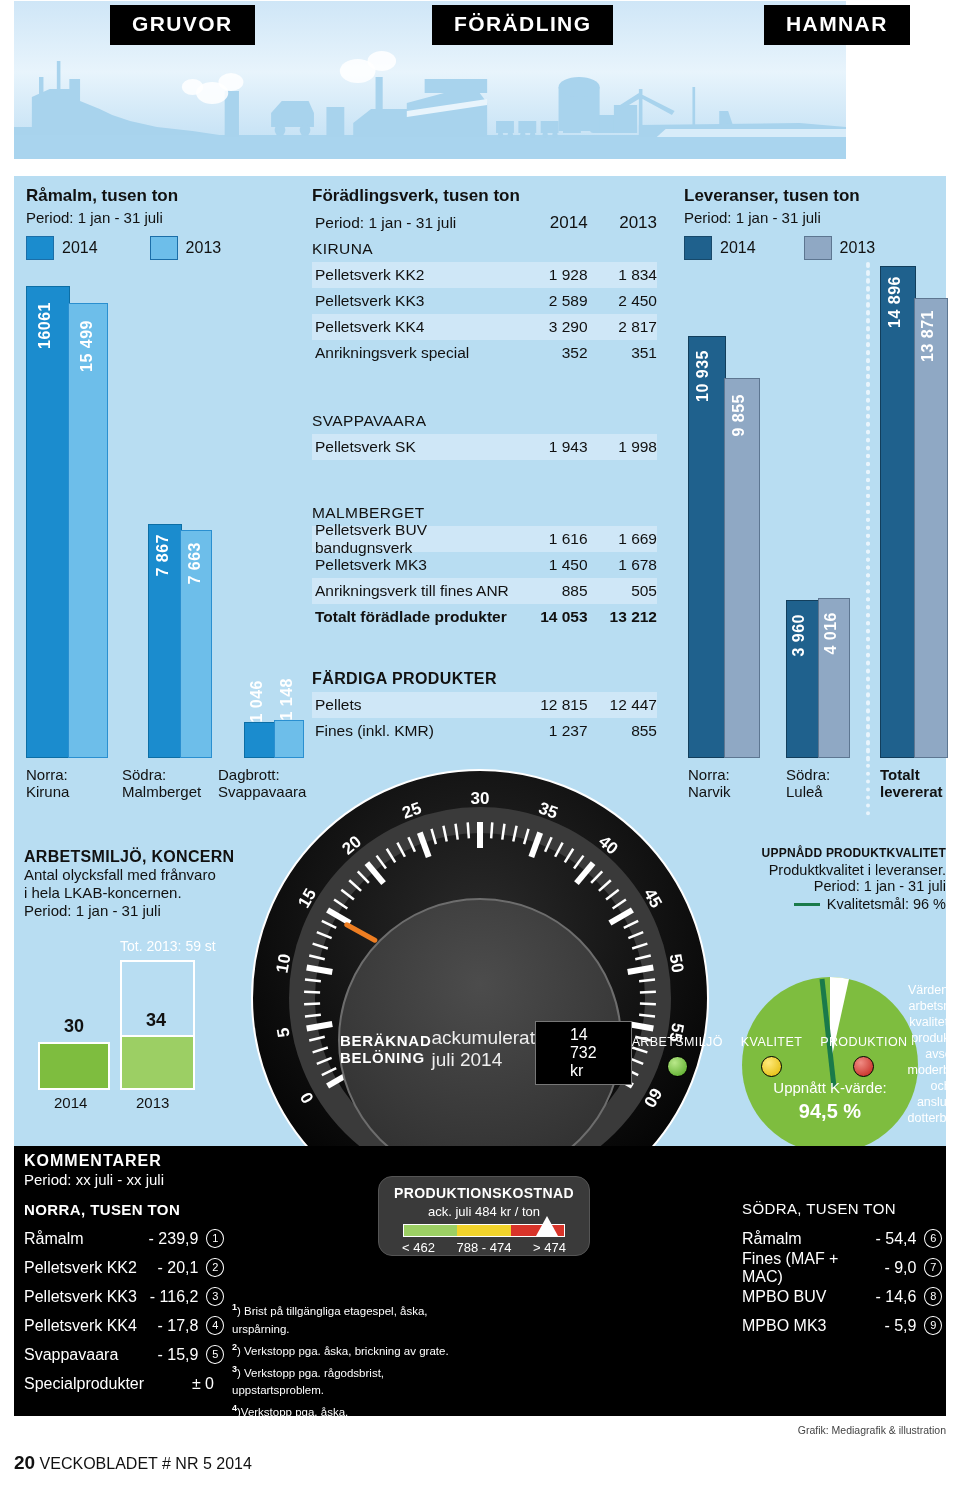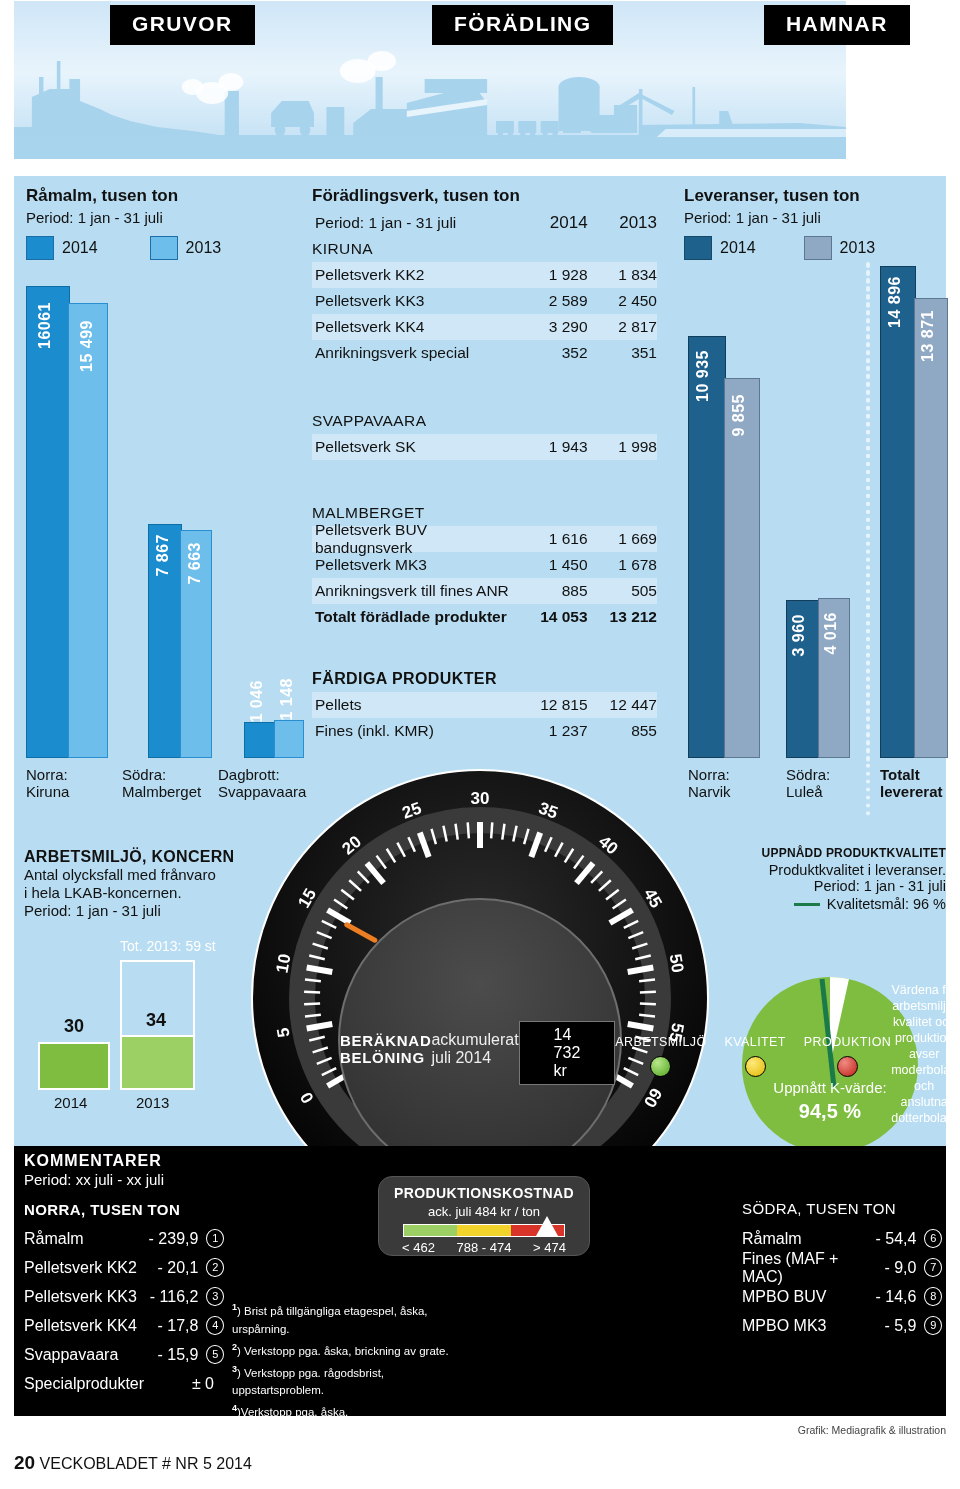--- a/index.html
+++ b/index.html
@@ -72,21 +72,21 @@
 
   
   .gauge{position:absolute;left:250px;top:768px;width:460px;height:460px;}
   .gaugecenter{position:absolute;left:338px;top:898px;width:284px;height:284px;
     border-radius:50%;
     background:radial-gradient(circle at 50% 30%,#4c4c4c 0%,#3a3a3a 55%,#2b2b2b 100%);
     border:2px solid #6d6d6d;
     display:flex;flex-direction:row;align-items:center;
     box-sizing:border-box;padding-top:18px;}
   .gTitle{font-size:15px;font-weight:bold;color:#fff;letter-spacing:.7px;}
-  .gSub{font-size:16px;color:#eee;}
+  .gSub{font-size:19px;color:#eee;}
   .gValue{margin-top:8px;background:#000;color:#fff;font-size:16px;
     padding:4px 34px;border:1px solid #777;}
   .lights{display:flex;gap:18px;margin-top:14px;}
   .lightcol{display:flex;flex-direction:column;align-items:center;}
   .lightlbl{font-size:12.5px;font-weight:normal;color:#fff;letter-spacing:.4px;}
   .dot{width:19px;height:19px;border-radius:50%;margin-top:7px;border:1px solid #000;}
   .gNote{font-size:12.5px;color:#fff;text-align:center;margin-top:10px;line-height:16px;width:225px;}
 
   .pkBox{position:absolute;left:378px;top:1176px;width:212px;height:80px;
     background:#3a3a3a;border-radius:14px;border:1px solid #555;

